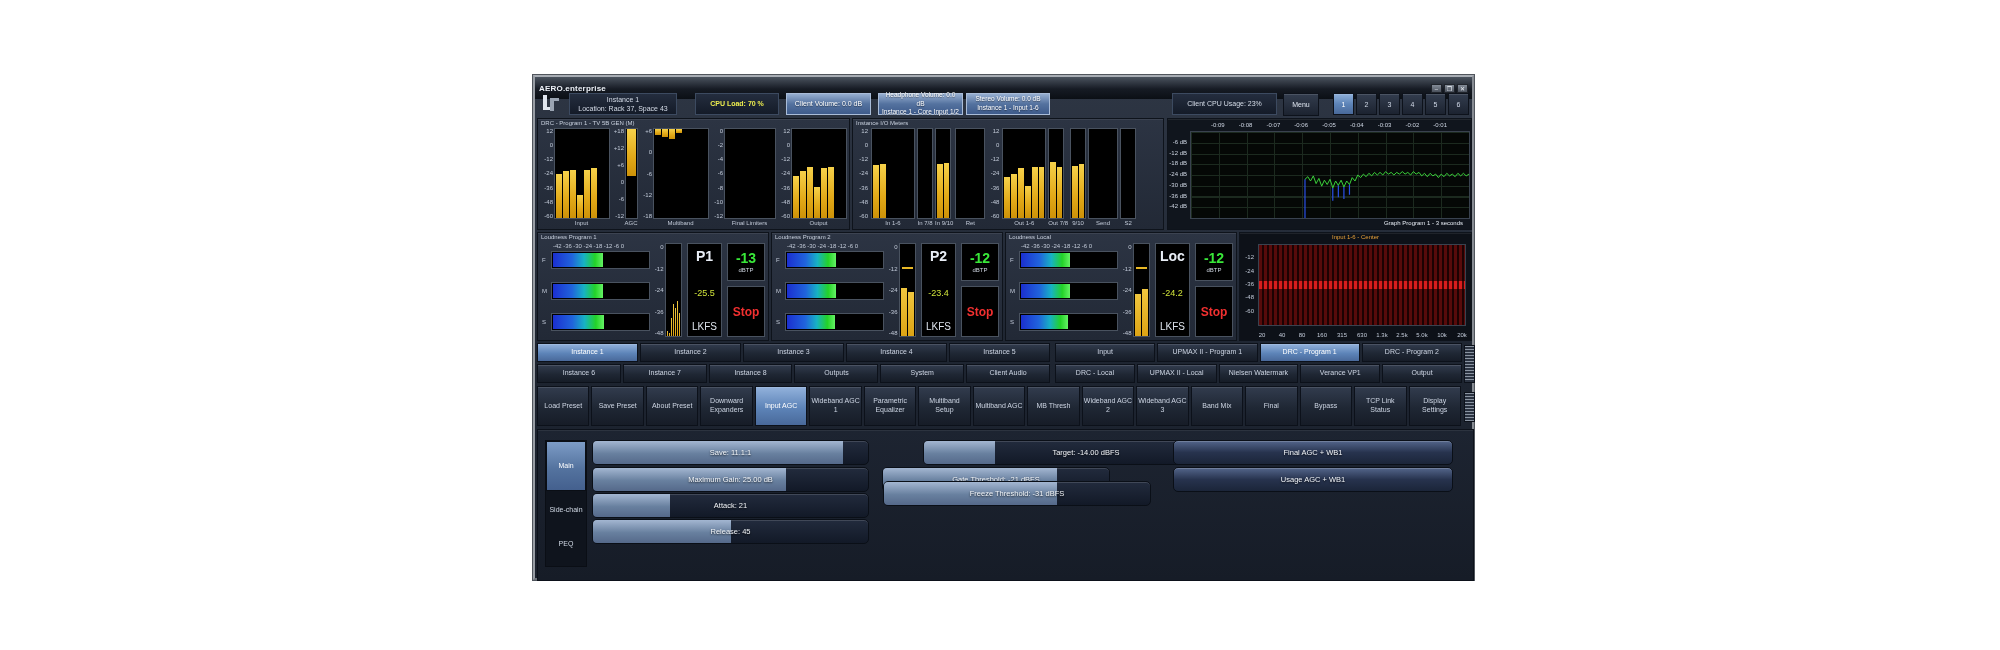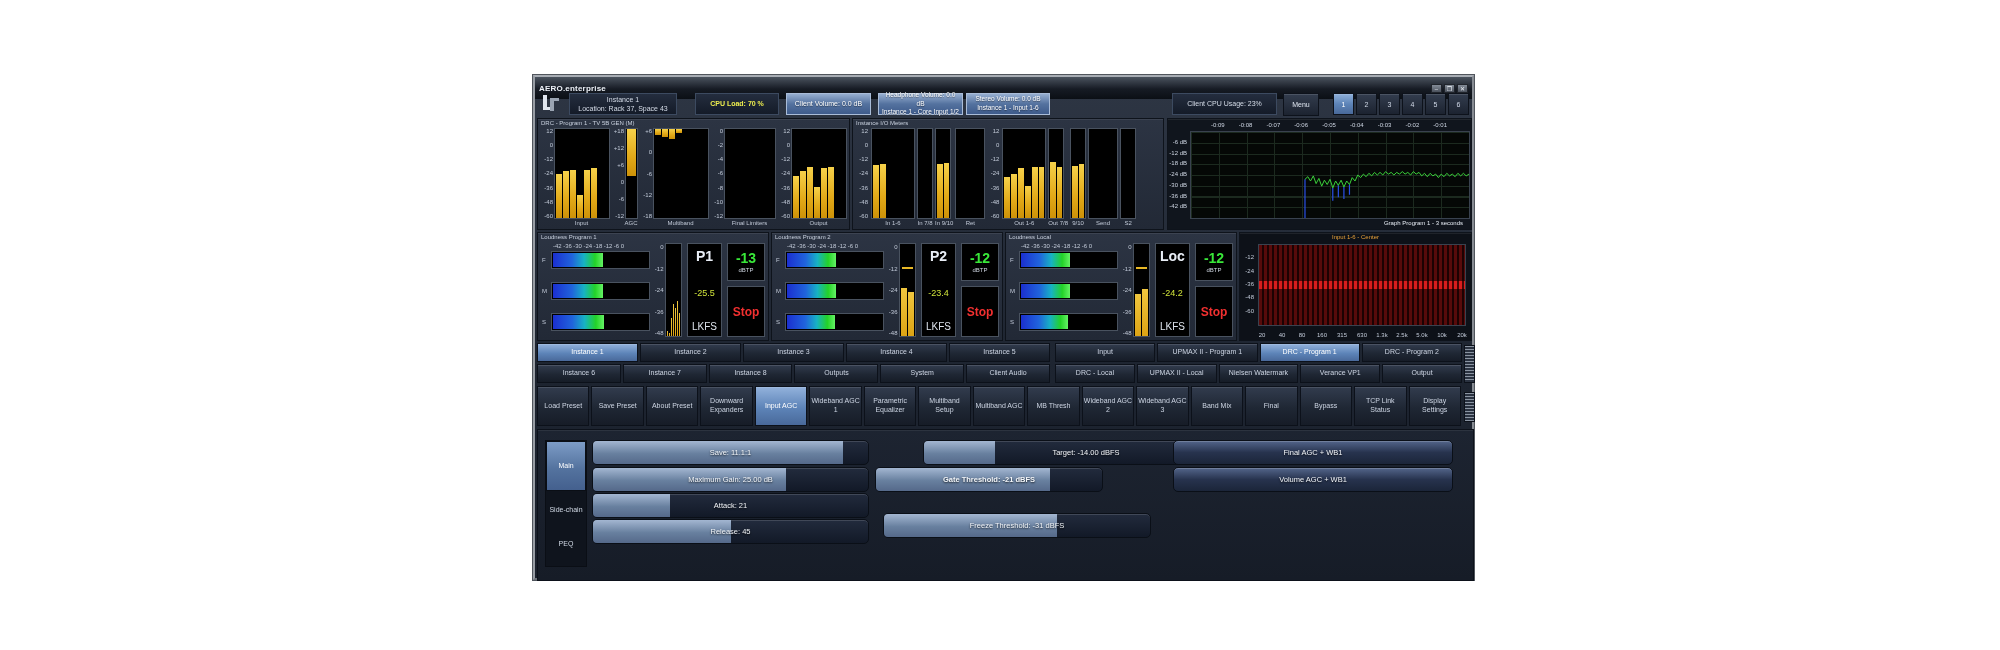--- a/index.html
+++ b/index.html
@@ -503,30 +503,30 @@
         <div class="slabel">Attack: 21</div>
       </div>
       <div class="slider" style="left: 57px; top: 442px; width: 277px;">
         <div class="sfill" style="width: 50%;"></div>
         <div class="slabel">Release: 45</div>
       </div>
       <div class="slider" style="left: 348px; top: 363px; width: 326px; margin-left: 40px;">
         <div class="sfill" style="width: 22%;"></div>
         <div class="slabel">Target: -14.00 dBFS</div>
       </div>
-      <div class="slider" style="left: 340px; top: 390px; width: 228px; font-weight: bold;">
+      <div class="slider" style="left: 347px; top: 390px; width: 228px;">
         <div class="sfill" style="width: 77%;"></div>
         <div class="slabel">Gate Threshold: -21 dBFS</div>
       </div>
-      <div class="slider" style="left: 348px; top: 436px; width: 268px;">
+      <div class="slider" style="left: 348px; top: 404px; width: 268px;">
         <div class="sfill" style="width: 65%;"></div>
         <div class="slabel">Freeze Threshold: -31 dBFS</div>
       </div>
       <div class="bigbtn" style="left: 638px; top: 363px; width: 280px;">Final AGC + WB1</div>
-      <div class="bigbtn" style="left: 638px; top: 390px; width: 280px;">Volume AGC + WB1</div>
+      <div class="bigbtn" style="left: 638px; top: 390px; width: 280px;">Usage AGC + WB1</div>
     </div>
 
 <div class="panel" style="left: 2px; top: 155px; width: 232px; height: 109px;">
       <div class="ptitle">Loudness Program 1</div>
       <div class="lp-body">
         <div class="fms">
           <div class="hscale">
             <span>-42</span>
             <span>-36</span>
             <span>-30</span>

